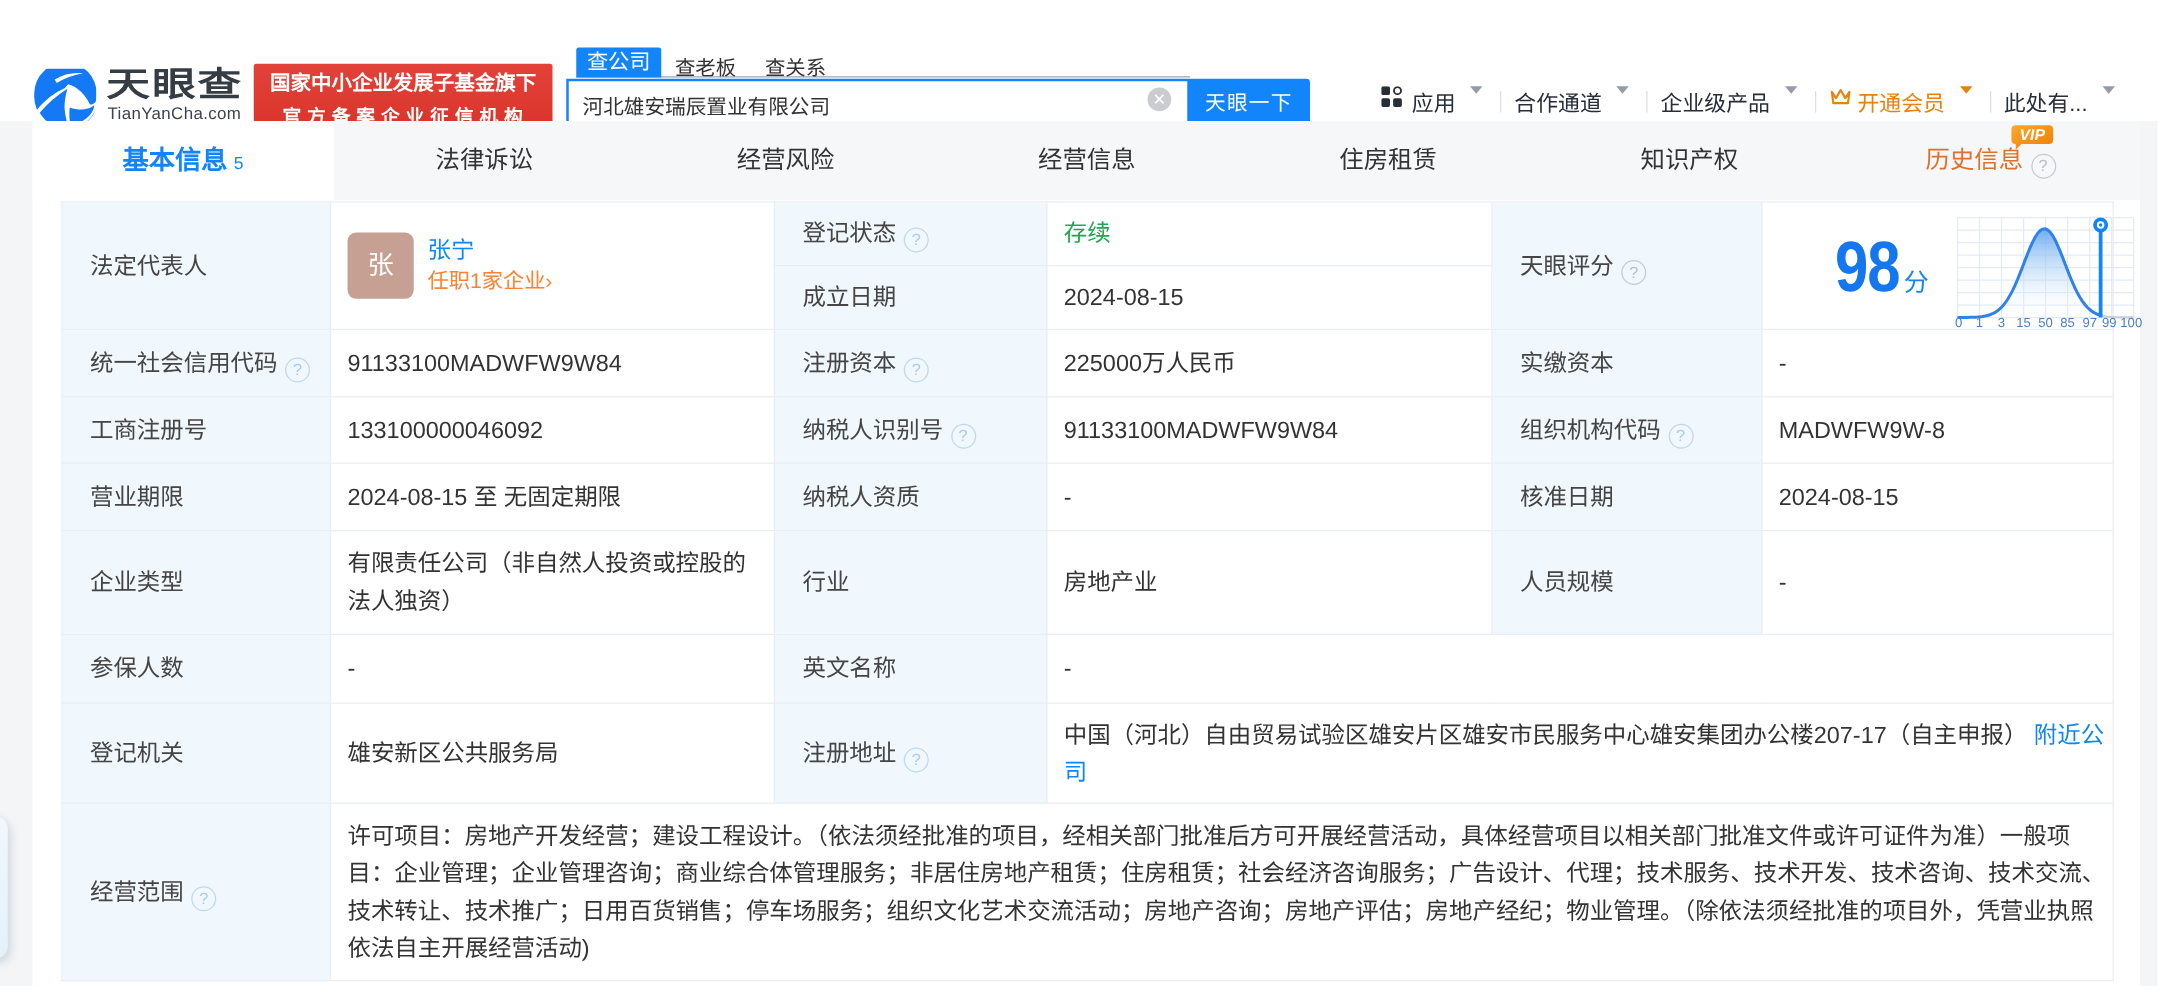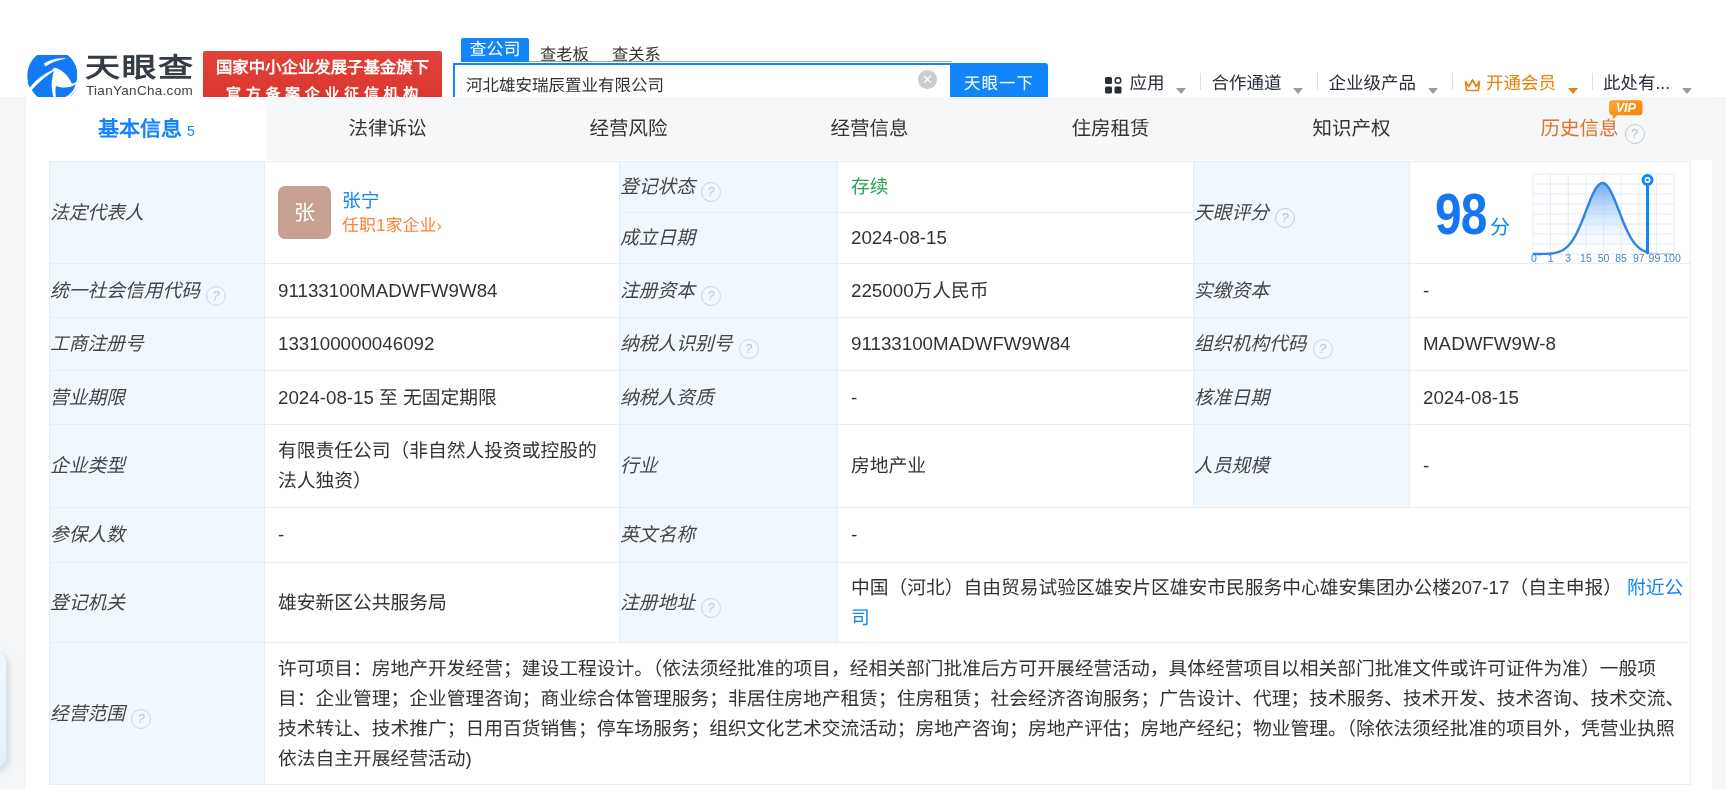--- a/index.html
+++ b/index.html
@@ -33,54 +33,54 @@
 #sbtn { position:absolute; left:950px; top:33px; width:98px; height:40px; background:#1285fa;
   border-radius:3px; color:#fff; font-size:16.5px; line-height:40px; text-align:center;
   letter-spacing:1px; }
 
 #nav { position:absolute; right:34px; top:36px; height:30px; display:flex; align-items:center;
   font-size:17.5px; color:#272e3a; white-space:nowrap; }
 #nav .caret { width:0; height:0; border-left:5px solid transparent; border-right:5px solid transparent;
   border-top:6px solid #979ca4; margin-left:12px; display:inline-block; }
 #nav .caret.o { border-top-color:#e8820c; }
 #nav .sep { width:1px; height:17px; background:#dcdee1; margin:0 10px 0 14px; }
-#nav .itm { display:flex; align-items:flex-end; }
+#nav .itm { display:flex; align-items:flex-start; }
 #nav .vip { color:#e8820c; font-weight:normal; }
 
 #pagebg { position:absolute; left:0; top:97px; width:1726px; height:692px; background:#f4f5f6; }
 #card { position:absolute; left:26px; top:97px; width:1686px; height:692px; background:#fff; }
 #tabstrip { position:absolute; left:0; top:0; width:1686px; height:63px; background:#f6f7f8; }
 #tabstrip .tab { position:absolute; top:0; width:241px; height:63px; line-height:63px;
   text-align:center; font-size:19.5px; color:#333; }
 #tabactive { position:absolute; left:0; top:0; width:241px; height:63px; background:#fff;
   line-height:63px; text-align:center; }
 #tabactive b { font-size:21px; color:#1285fa; }
 #tabactive i { font-style:normal; font-size:14px; color:#1285fa; margin-left:5px; }
 #tabstrip .tab#tabhist { color:#e0712a; position:absolute; }
 
 #tbl { position:absolute; left:23px; top:64px; border-collapse:collapse; table-layout:fixed; }
 #tbl td { border:1px solid #e9eef4; vertical-align:middle; font-size:18.75px; color:#333;
   line-height:30px; }
-#tbl td.lb { background:#f0f7fd; color:#454545; padding-left:0;font-style:italic; }
+#tbl td.lb { background:#f0f7fd; color:#454545; padding-left:22px; }
 #tbl td.vl { background:#fff; padding-left:13px; }
 .q { display:inline-block; width:20px; height:20px; border-radius:50%; border:1px solid #bdd8ef;
   color:#a8cdec; font-size:13px; line-height:18px; text-align:center; margin-left:6px;
   vertical-align:-3px; font-weight:normal; }
 .q.g { border-color:#c4cad0; color:#b9bfc6; }
 a.blue { color:#1285fa; text-decoration:none; }
 .green { color:#28a452; }
 
 #lr { display:flex; align-items:center; }
 #avatar { width:53px; height:53px; border-radius:7px; background:#c5a093; color:#fff;
   font-size:21px; text-align:center; line-height:53px; flex:0 0 53px; }
 #lrtxt { margin-left:11px; }
 #lrtxt .nm { font-size:18.75px; line-height:26px; }
 #lrtxt .rl { font-size:17px; line-height:24px; color:#ff8232; }
 
-#score { position:relative; height:100px; }
+#score { position:relative; height:100px;margin-left:33px; }
 #score .n98 { position:absolute; left:25px; top:5px; font-size:57px; font-weight:bold;
   color:#1477f0; line-height:92px; transform:scaleX(0.84); transform-origin:0 50%; letter-spacing:-1px; }
 #score .fen { position:absolute; left:80px; top:54px; font-size:20px; color:#1285fa; line-height:20px; }
 #chart { position:absolute; left:121px; top:10px; }
 </style>
 </head>
 <body>
 <div id="header">
   <div id="logoicon">
     <svg width="50" height="50" viewBox="0 0 50 50">

